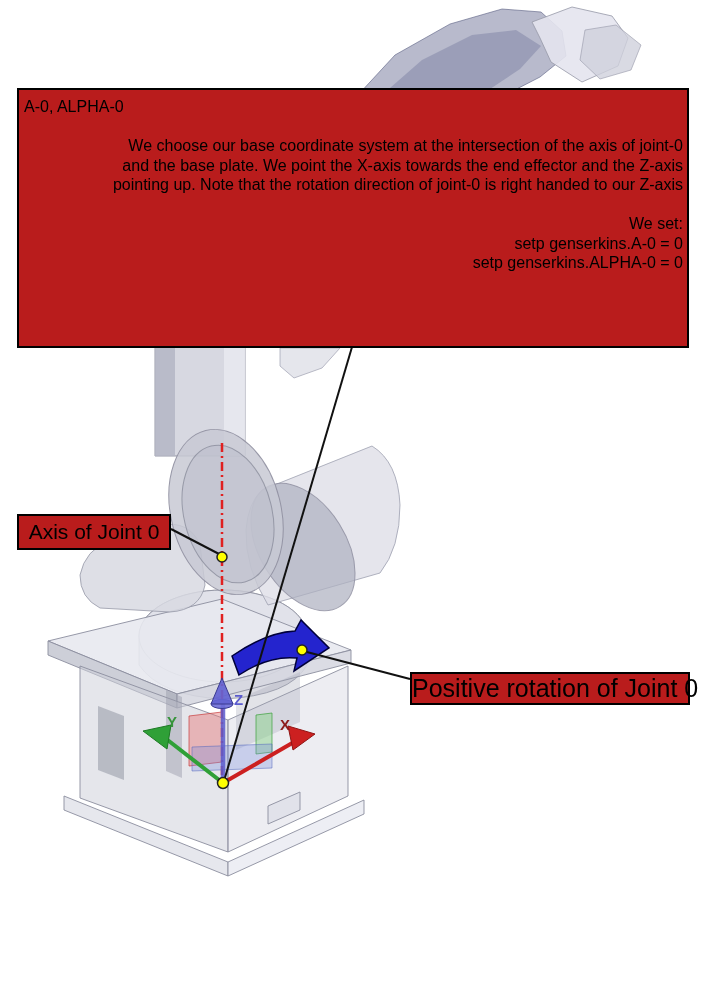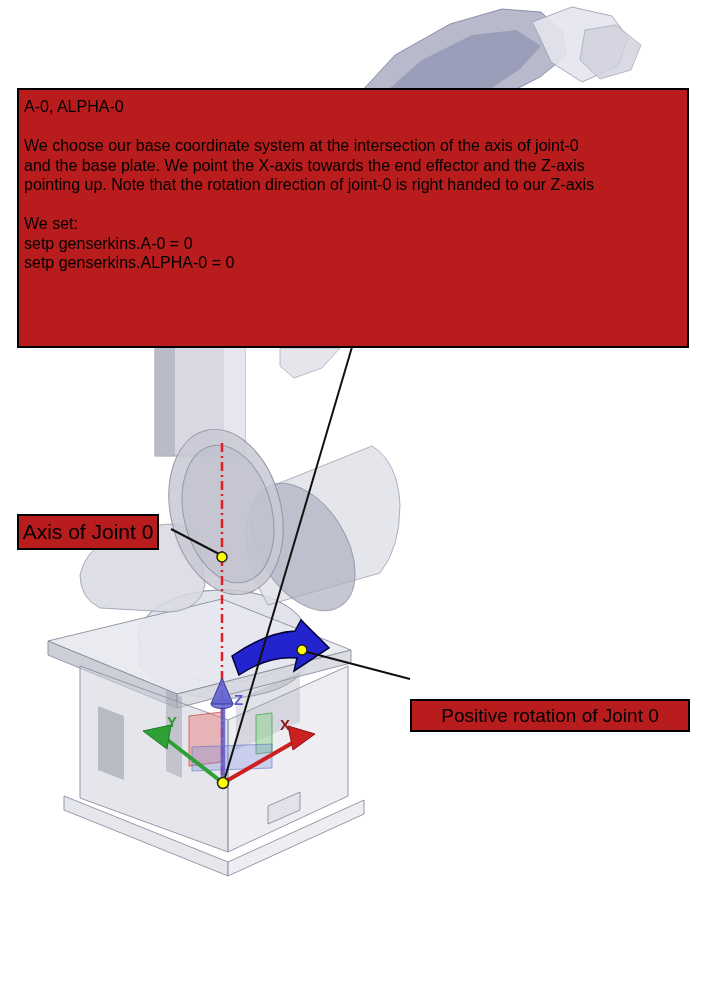--- a/index.html
+++ b/index.html
@@ -9,28 +9,28 @@
   }
   .canvas svg{position:absolute;left:0;top:0;}
   .ybox{
     position:absolute;background:#b91c1c;border:2px solid #000;box-sizing:border-box;
   }
   .infobox{
     left:17px;top:88px;width:672px;height:260px;
     padding:7px 4px 0 5px;font-size:16px;line-height:19.5px;
   }
   .infobox .title{white-space:nowrap;min-height:19.5px;}
-  .tl{white-space:nowrap;min-height:19.5px;}
+  .tl{white-space:nowrap;min-height:19.5px;text-align:right;}
   .axis-label{
-    left:17px;top:514px;width:142px;height:36px;font-size:21px;
+    left:17px;top:514px;width:154px;height:36px;font-size:21px;
     display:flex;align-items:center;justify-content:center;white-space:nowrap;
   }
   .rot-label{
-    left:410px;top:672px;width:280px;height:33px;font-size:19px;
-    display:flex;align-items:center;justify-content:center;white-space:nowrap;margin-top:27px;
+    left:410px;top:672px;width:280px;height:33px;font-size:25px;
+    display:flex;align-items:center;justify-content:flex-start;white-space:nowrap;
   }
   .gizmo-text{font-family:"Liberation Sans", sans-serif;font-weight:bold;font-size:15px;}
 </style>
 </head>
 <body>
 
 <div class="canvas">
 
   <svg width="707" height="1000" viewBox="0 0 707 1000">
 

